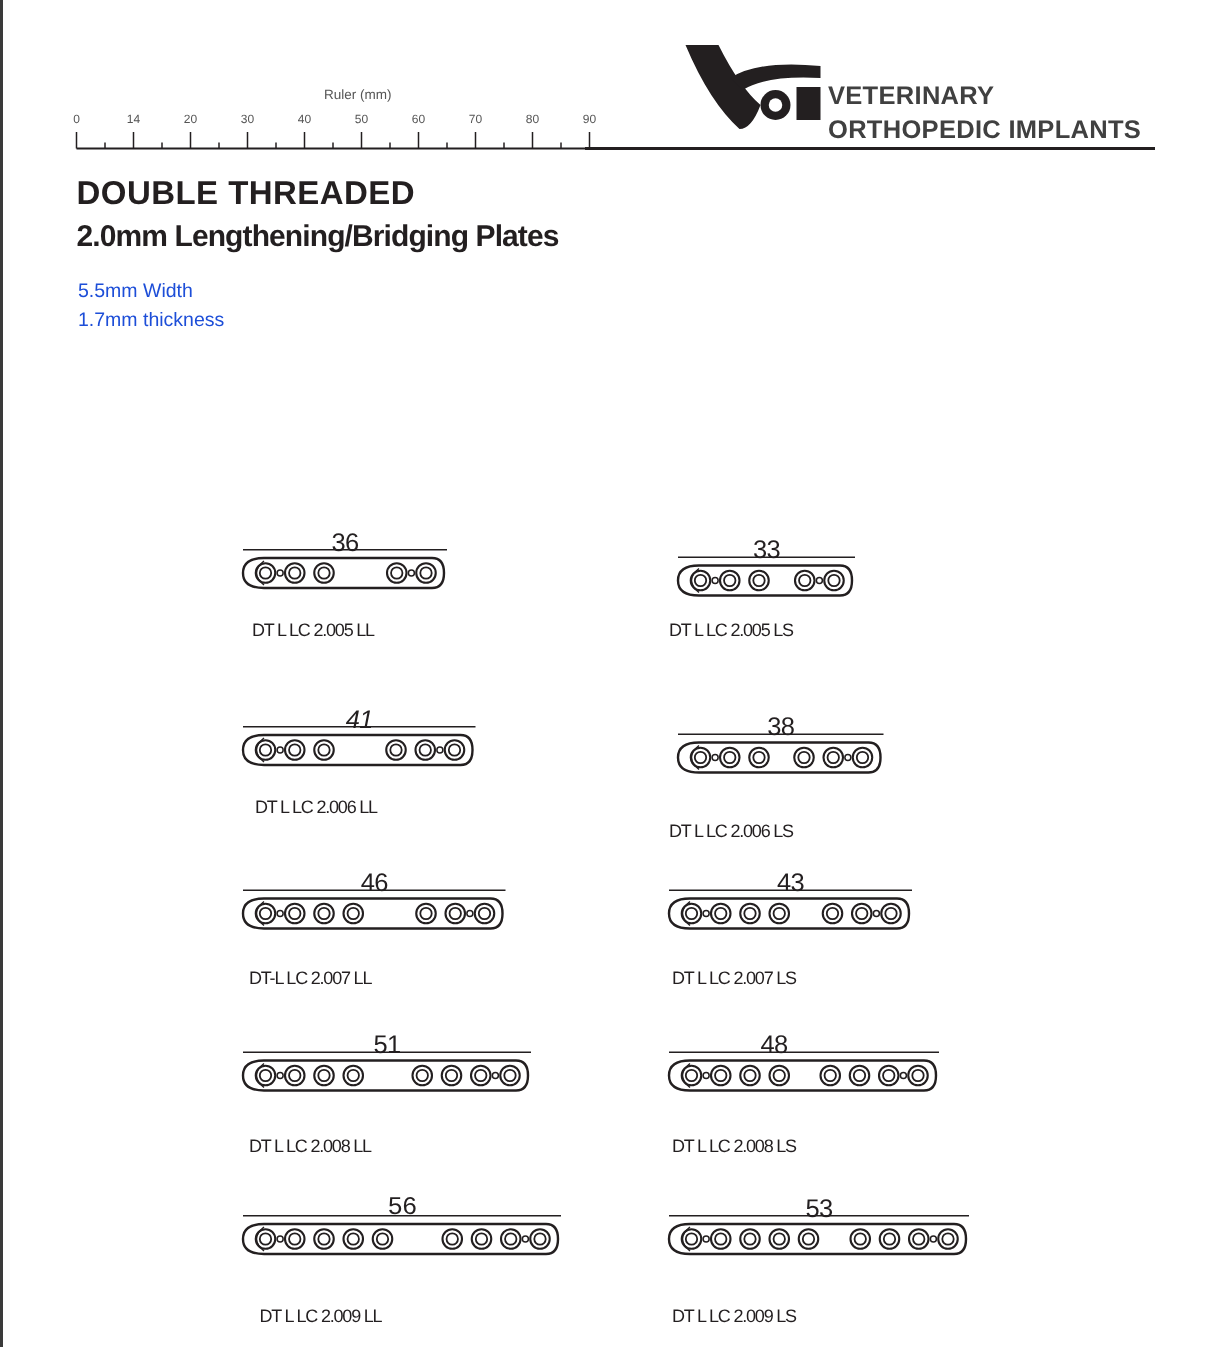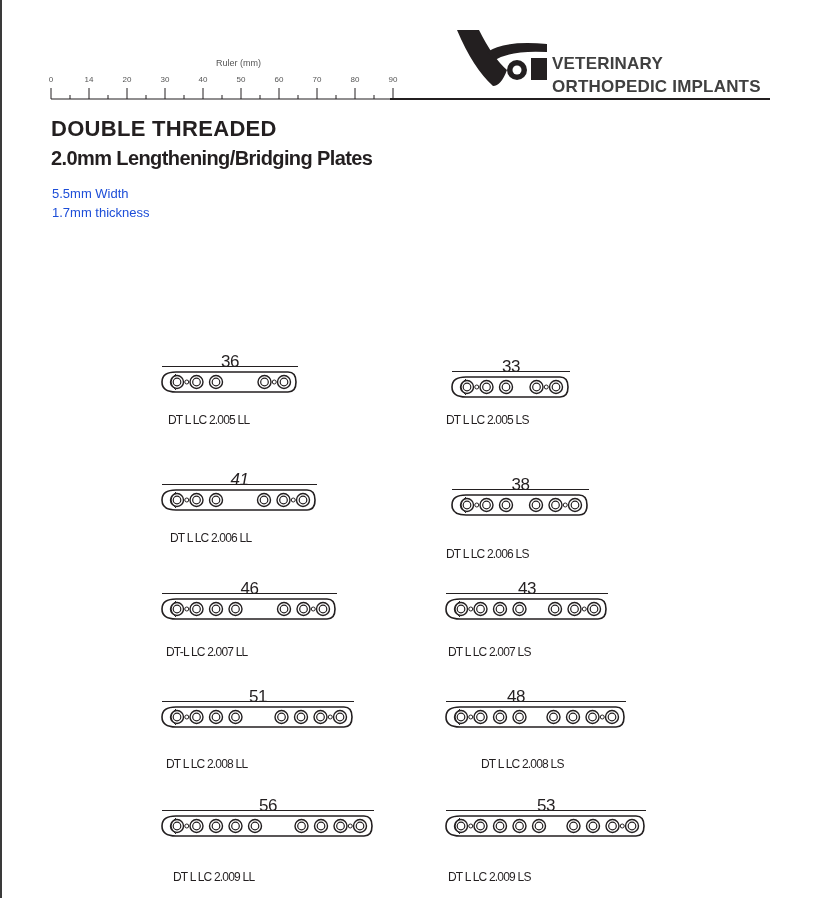--- a/index.html
+++ b/index.html
@@ -282,24 +282,24 @@
         <circle cx="168" cy="12" r="6.5" fill="none" stroke="#231f20" stroke-width="1.4"></circle>
         <circle cx="168" cy="12" r="3.8" fill="none" stroke="#231f20" stroke-width="1.2"></circle>
         <circle cx="158.25" cy="12" r="2" fill="none" stroke="#231f20" stroke-width="1"></circle>
         <circle cx="148.5" cy="12" r="6.5" fill="none" stroke="#231f20" stroke-width="1.4"></circle>
         <circle cx="148.5" cy="12" r="3.8" fill="none" stroke="#231f20" stroke-width="1.2"></circle>
         <circle cx="129" cy="12" r="6.5" fill="none" stroke="#231f20" stroke-width="1.4"></circle>
         <circle cx="129" cy="12" r="3.8" fill="none" stroke="#231f20" stroke-width="1.2"></circle>
         <circle cx="109.5" cy="12" r="6.5" fill="none" stroke="#231f20" stroke-width="1.4"></circle>
         <circle cx="109.5" cy="12" r="3.8" fill="none" stroke="#231f20" stroke-width="1.2"></circle>
       </svg>
-      <div class="plate-code" style="left: 448px; top: 757px; margin-left: 33px;">DT L LC 2.008 LS</div>
-    </div>
-    <div class="plate" style="left: 0px; top: 0px;">
-      <div class="plate-dim" style="left: 268px; top: 796px;">56</div>
+      <div class="plate-code" style="left: 448px; top: 757px;">DT L LC 2.008 LS</div>
+    </div>
+    <div class="plate" style="left: 0px; top: 0px;">
+      <div class="plate-dim" style="left: 268px; top: 796px; font-family: Liberation Mono, monospace;">56</div>
       <div class="plate-dimline" style="left: 162px; top: 810px; width: 212px;"></div>
       <svg width="216" height="24" style="position: absolute; left: 160px; top: 814px;">
         <path d="M 16 2 L 204 2 Q 212 2 212 12 Q 212 22 204 22 L 16 22 Q 2 22 2 12 Q 2 2 16 2 Z" fill="none" stroke="#231f20" stroke-width="1.6"></path>
         <path d="M 16 4 Q 6 12 16 20" fill="none" stroke="#231f20" stroke-width="1"></path>
         <circle cx="17" cy="12" r="6.5" fill="none" stroke="#231f20" stroke-width="1.4"></circle>
         <circle cx="17" cy="12" r="3.8" fill="none" stroke="#231f20" stroke-width="1.2"></circle>
         <circle cx="26.75" cy="12" r="2" fill="none" stroke="#231f20" stroke-width="1"></circle>
         <circle cx="36.5" cy="12" r="6.5" fill="none" stroke="#231f20" stroke-width="1.4"></circle>
         <circle cx="36.5" cy="12" r="3.8" fill="none" stroke="#231f20" stroke-width="1.2"></circle>
         <circle cx="56" cy="12" r="6.5" fill="none" stroke="#231f20" stroke-width="1.4"></circle>

